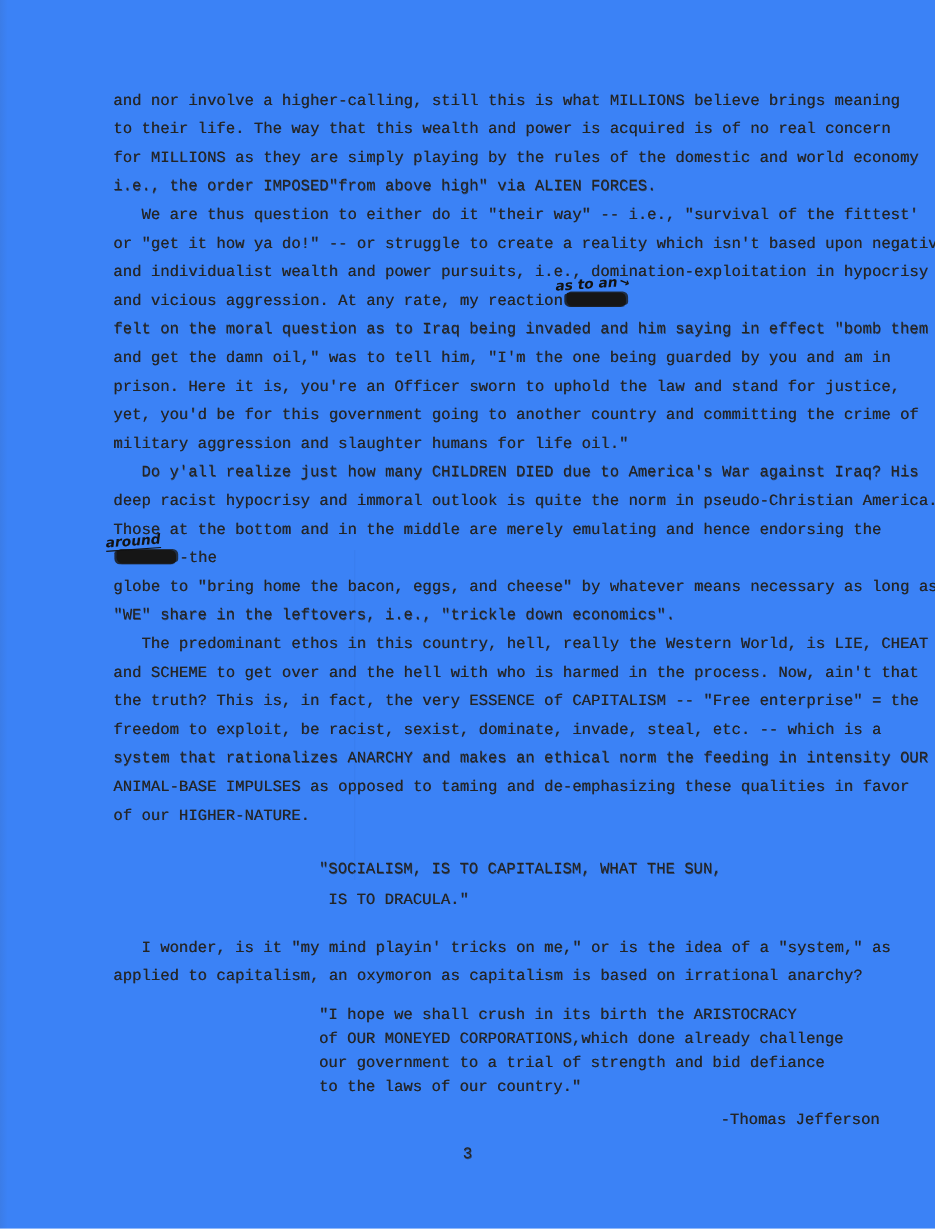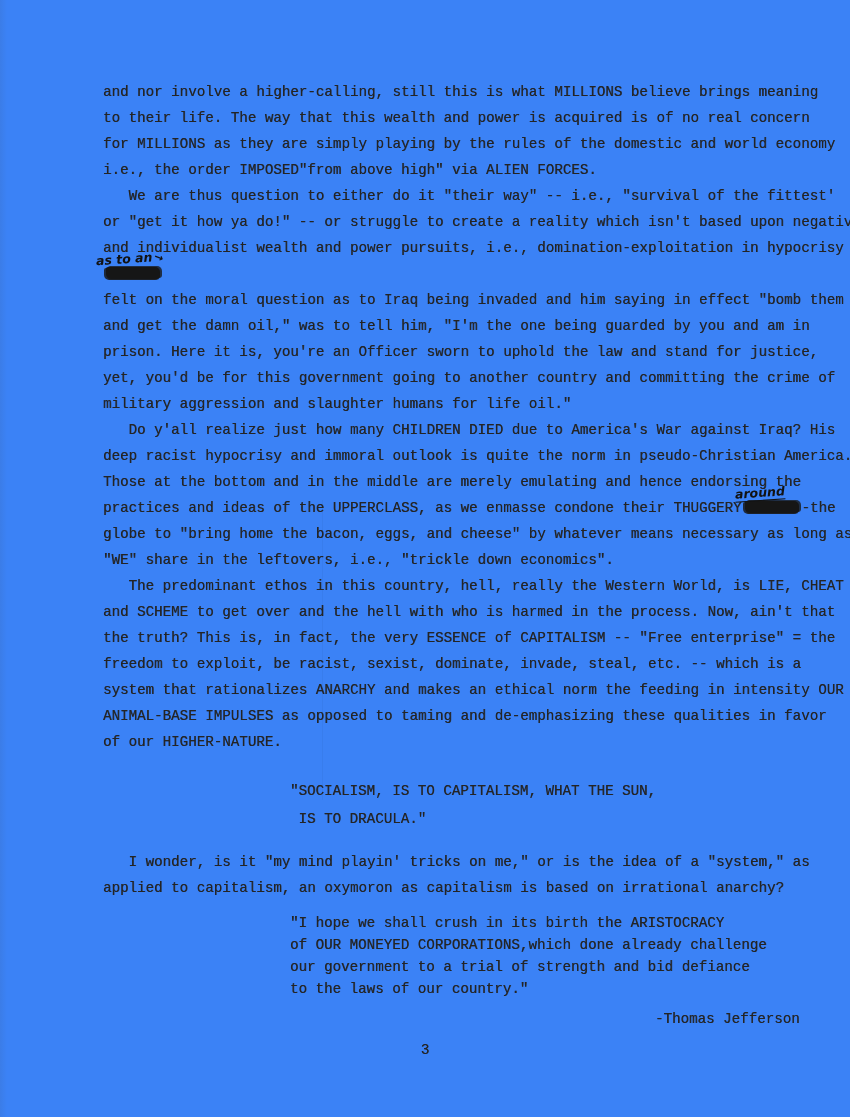--- a/index.html
+++ b/index.html
@@ -71,30 +71,30 @@
   <div class="crease"></div>
   <div class="text-block" id="text-block">
       <div class="block body">
         <div class="line"><span>and nor involve a higher-calling, still this is what MILLIONS believe brings meaning</span></div>
         <div class="line"><span>to their life. The way that this wealth and power is acquired is of no real concern</span></div>
         <div class="line"><span>for MILLIONS as they are simply playing by the rules of the domestic and world economy</span></div>
         <div class="line"><span>i.e., the order IMPOSED"from above high" via ALIEN FORCES.</span></div>
         <div class="line"><span>   We are thus question to either do it "their way" -- i.e., "survival of the fittest'</span></div>
         <div class="line"><span>or "get it how ya do!" -- or struggle to create a reality which isn't based upon negative</span></div>
         <div class="line"><span>and individualist wealth and power pursuits, i.e., domination-exploitation in hypocrisy</span></div>
-        <div class="line"><span class="scribble"><span class="hand-note">as to an<span class="arrow-mark">→</span></span></span></div>
+        <div class="line"><span>and vicious aggression. At any rate, my reaction</span><span class="scribble"><span class="hand-note">as to an<span class="arrow-mark">→</span></span></span></div>
         <div class="line"><span>felt on the moral question as to Iraq being invaded and him saying in effect "bomb them</span></div>
         <div class="line"><span>and get the damn oil," was to tell him, "I'm the one being guarded by you and am in</span></div>
         <div class="line"><span>prison. Here it is, you're an Officer sworn to uphold the law and stand for justice,</span></div>
         <div class="line"><span>yet, you'd be for this government going to another country and committing the crime of</span></div>
         <div class="line"><span>military aggression and slaughter humans for life oil."</span></div>
         <div class="line"><span>   Do y'all realize just how many CHILDREN DIED due to America's War against Iraq? His</span></div>
         <div class="line"><span>deep racist hypocrisy and immoral outlook is quite the norm in pseudo-Christian America.</span></div>
         <div class="line"><span>Those at the bottom and in the middle are merely emulating and hence endorsing the</span></div>
-        <div class="line"><span>practices and ideas of the UPPERCLASS, as we enmasse condone their THUGGERY</span><span class="scribble"><span class="hand-note underlined">around</span></span><span>-the</span></div>
+        <div class="line"><span class="scribble"><span class="hand-note underlined">around</span></span><span>-the</span></div>
         <div class="line"><span>globe to "bring home the bacon, eggs, and cheese" by whatever means necessary as long as</span></div>
         <div class="line"><span>"WE" share in the leftovers, i.e., "trickle down economics".</span></div>
         <div class="line"><span>   The predominant ethos in this country, hell, really the Western World, is LIE, CHEAT</span></div>
         <div class="line"><span>and SCHEME to get over and the hell with who is harmed in the process. Now, ain't that</span></div>
         <div class="line"><span>the truth? This is, in fact, the very ESSENCE of CAPITALISM -- "Free enterprise" = the</span></div>
         <div class="line"><span>freedom to exploit, be racist, sexist, dominate, invade, steal, etc. -- which is a</span></div>
         <div class="line"><span>system that rationalizes ANARCHY and makes an ethical norm the feeding in intensity OUR</span></div>
         <div class="line"><span>ANIMAL-BASE IMPULSES as opposed to taming and de-emphasizing these qualities in favor</span></div>
         <div class="line"><span>of our HIGHER-NATURE.</span></div>
       </div>

